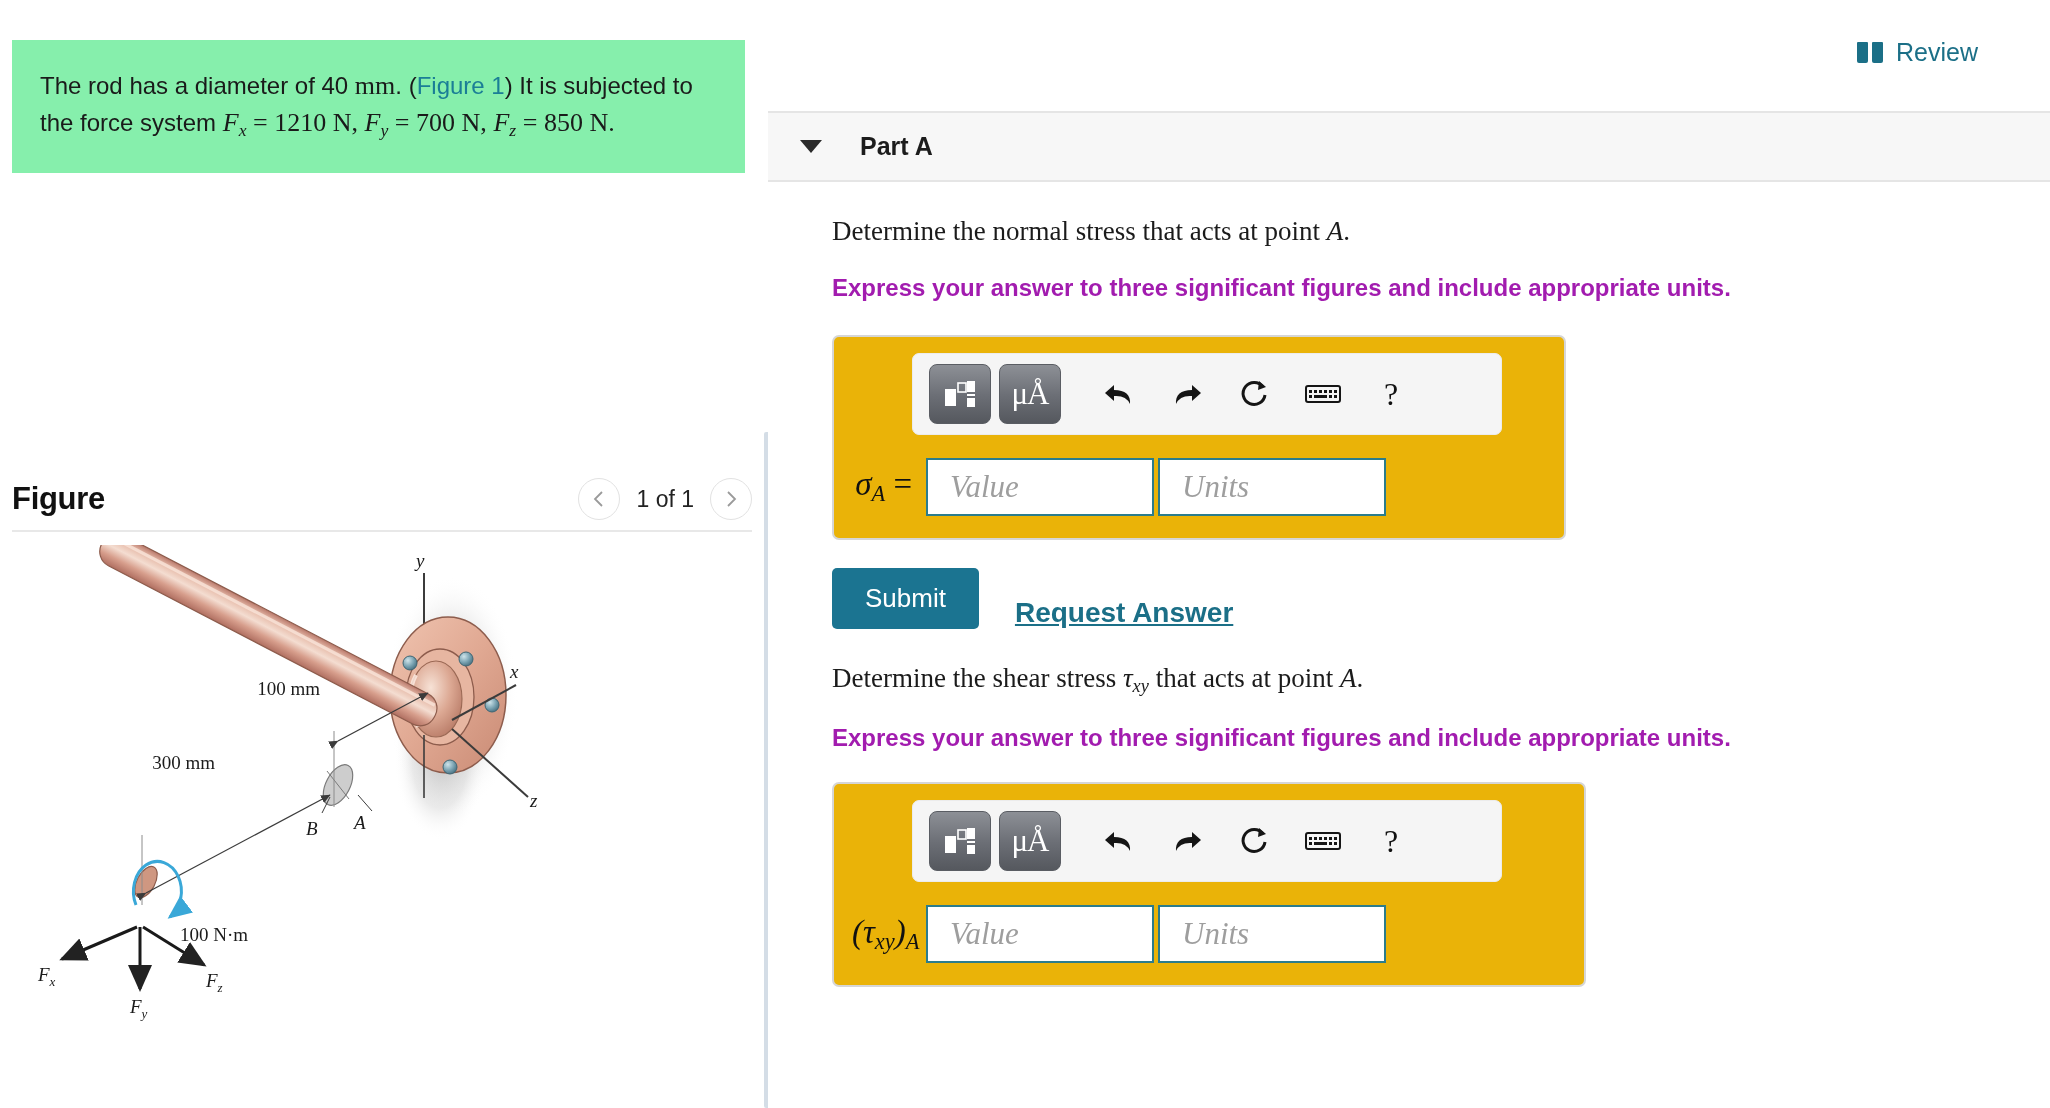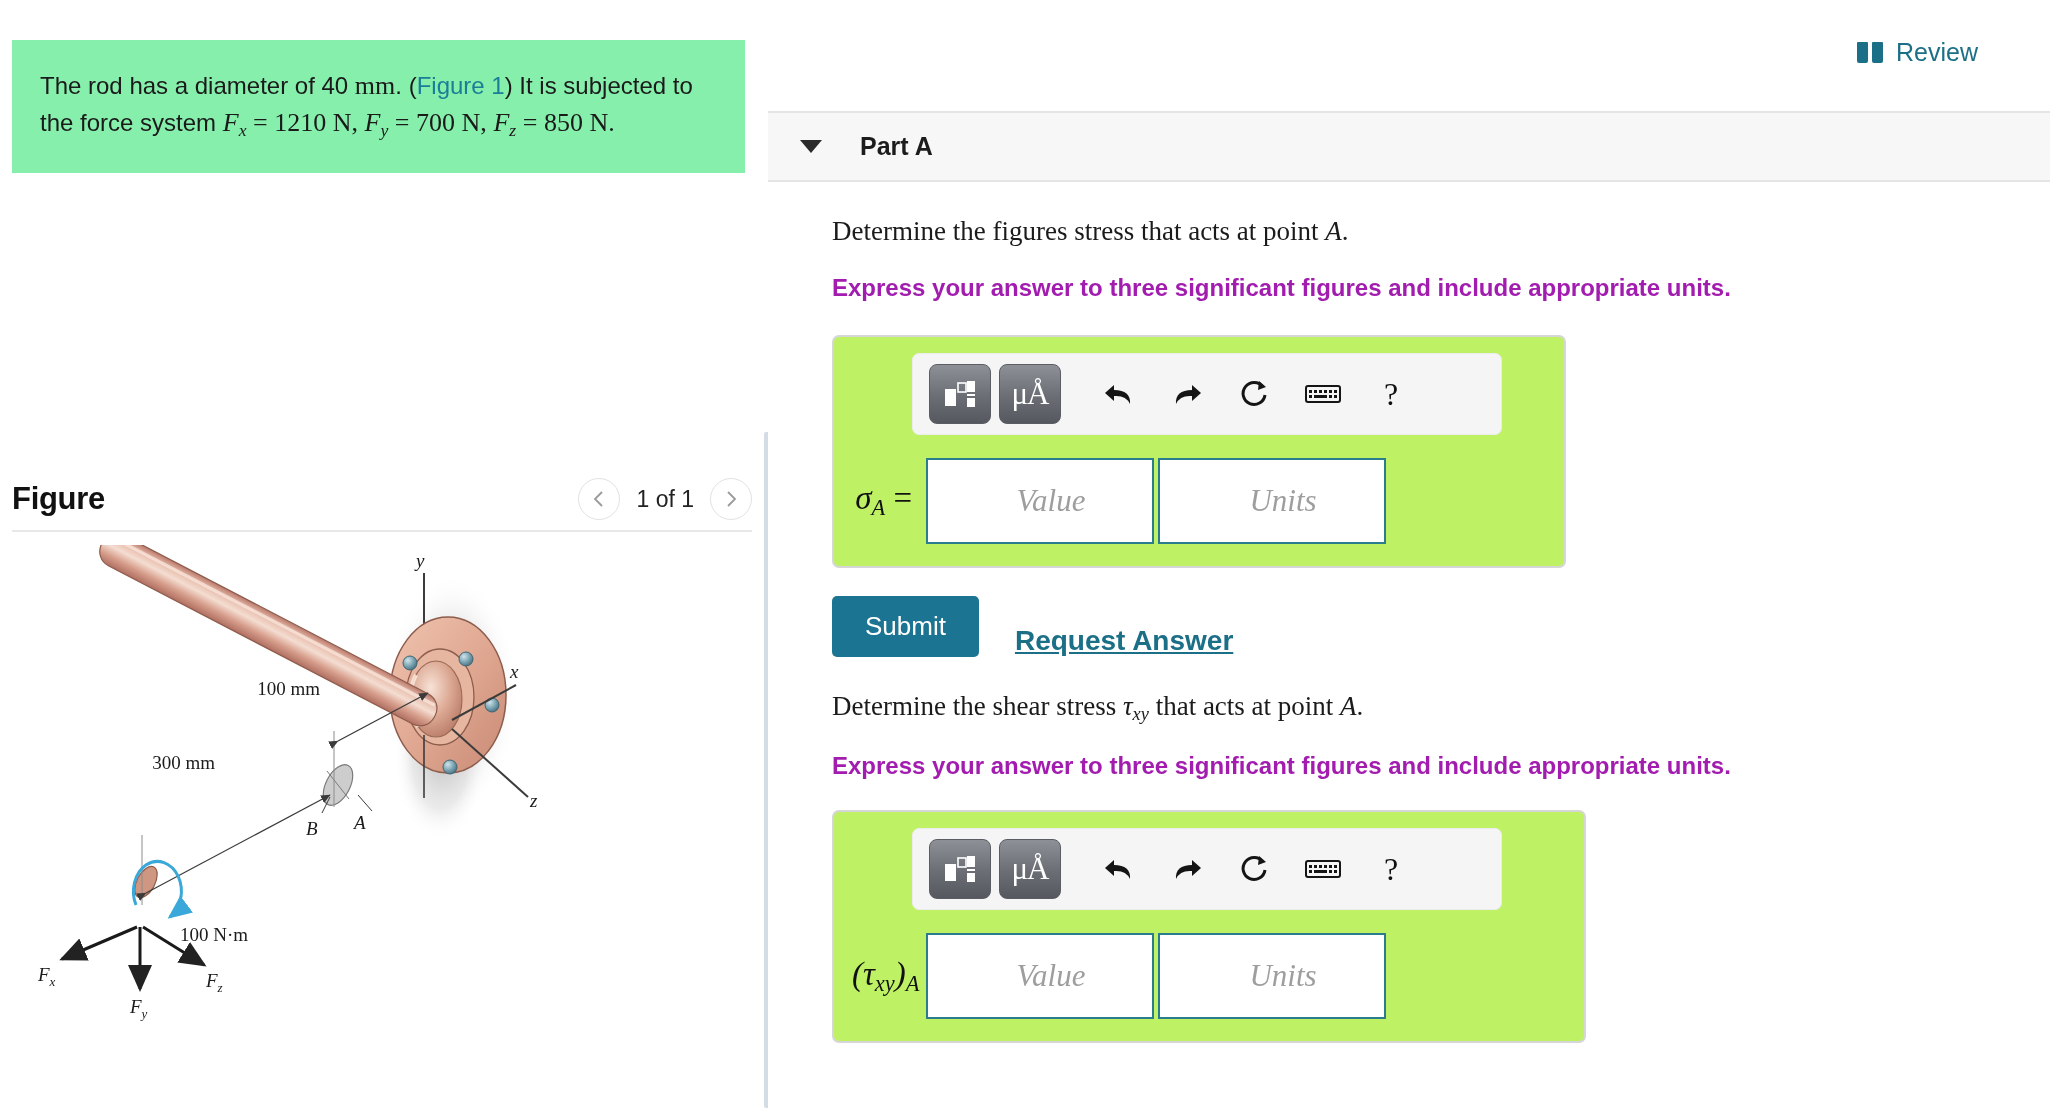--- a/index.html
+++ b/index.html
@@ -123,21 +123,21 @@
     font-size: 24px; font-weight: bold; color: #a21caf;
     margin-top: 27px;
     font-family: "Liberation Sans", sans-serif;
   }
 
   .answer-box {
     margin-top: 33px;
     width: 734px;
     border: 2px solid #d6d6d6;
     border-radius: 7px;
-    background: #bef264;
+    background: #eab308;
     padding: 16px 0 22px 0;
   }
   .mathtoolbar {
     margin: 0 auto 0 78px;
     width: 590px; height: 82px;
     background: #f5f5f5;
     border: 1px solid #ececec;
     border-radius: 7px;
     display: flex; align-items: center;
     padding-left: 16px; gap: 8px;
@@ -163,24 +163,24 @@
     display: flex; align-items: center;
     margin-top: 23px; padding-left: 18px;
   }
   .var-label {
     width: 60px; text-align: right; margin-right: 14px;
     font-family: "Liberation Serif", serif; font-size: 33px;
     font-style: italic; color: #111; white-space: nowrap;
   }
   .var-label .eq { font-style: normal; }
   .inp {
-    height: 86px; border: 2px solid #2b7c8c; background: #fff;
+    height: 58px; border: 2px solid #2b7c8c; background: #fff;
     font-family: "Liberation Serif", serif; font-style: italic;
     font-size: 31px; color: #9a9a9a;
-    padding-left: 22px; outline: none; text-align: center;
+    padding-left: 22px; outline: none;
   }
   .inp-value { width: 228px; }
   .inp-units { width: 228px; margin-left: 4px; }
   .inp::placeholder { color: #9e9e9e; opacity: 1; }
 
   .action-row { display: flex; align-items: flex-end; gap: 36px; margin-top: 28px; }
   .submit-btn {
     background: #1b7491; color: #fff; border: none;
     font-size: 26px; font-family: "Liberation Sans", sans-serif;
     padding: 15px 33px; border-radius: 5px; cursor: pointer;
@@ -346,21 +346,21 @@
       </div>
     </div>
 
     <div class="part-header">
       <span class="caret"></span>
       <span class="part-label">Part A</span>
     </div>
 
     <div class="part-body">
       <div class="q-text">
-        <span>Determine the figures stress that acts at point </span><i>A</i><span>.</span>
+        <span>Determine the normal stress that acts at point </span><i>A</i><span>.</span>
       </div>
       <div class="q-bold">Express your answer to three significant figures and include appropriate units.</div>
 
       <div class="answer-box">
         <div class="mathtoolbar">
           <div class="tb-btn">
             <svg width="34" height="30" viewBox="0 0 34 30">
               <rect x="2" y="10" width="11" height="17" fill="#fff"></rect>
               <rect x="15" y="4" width="8" height="9" fill="none" stroke="#fff" stroke-width="1.6"></rect>
               <rect x="24" y="2" width="8" height="11" fill="#fff"></rect>

